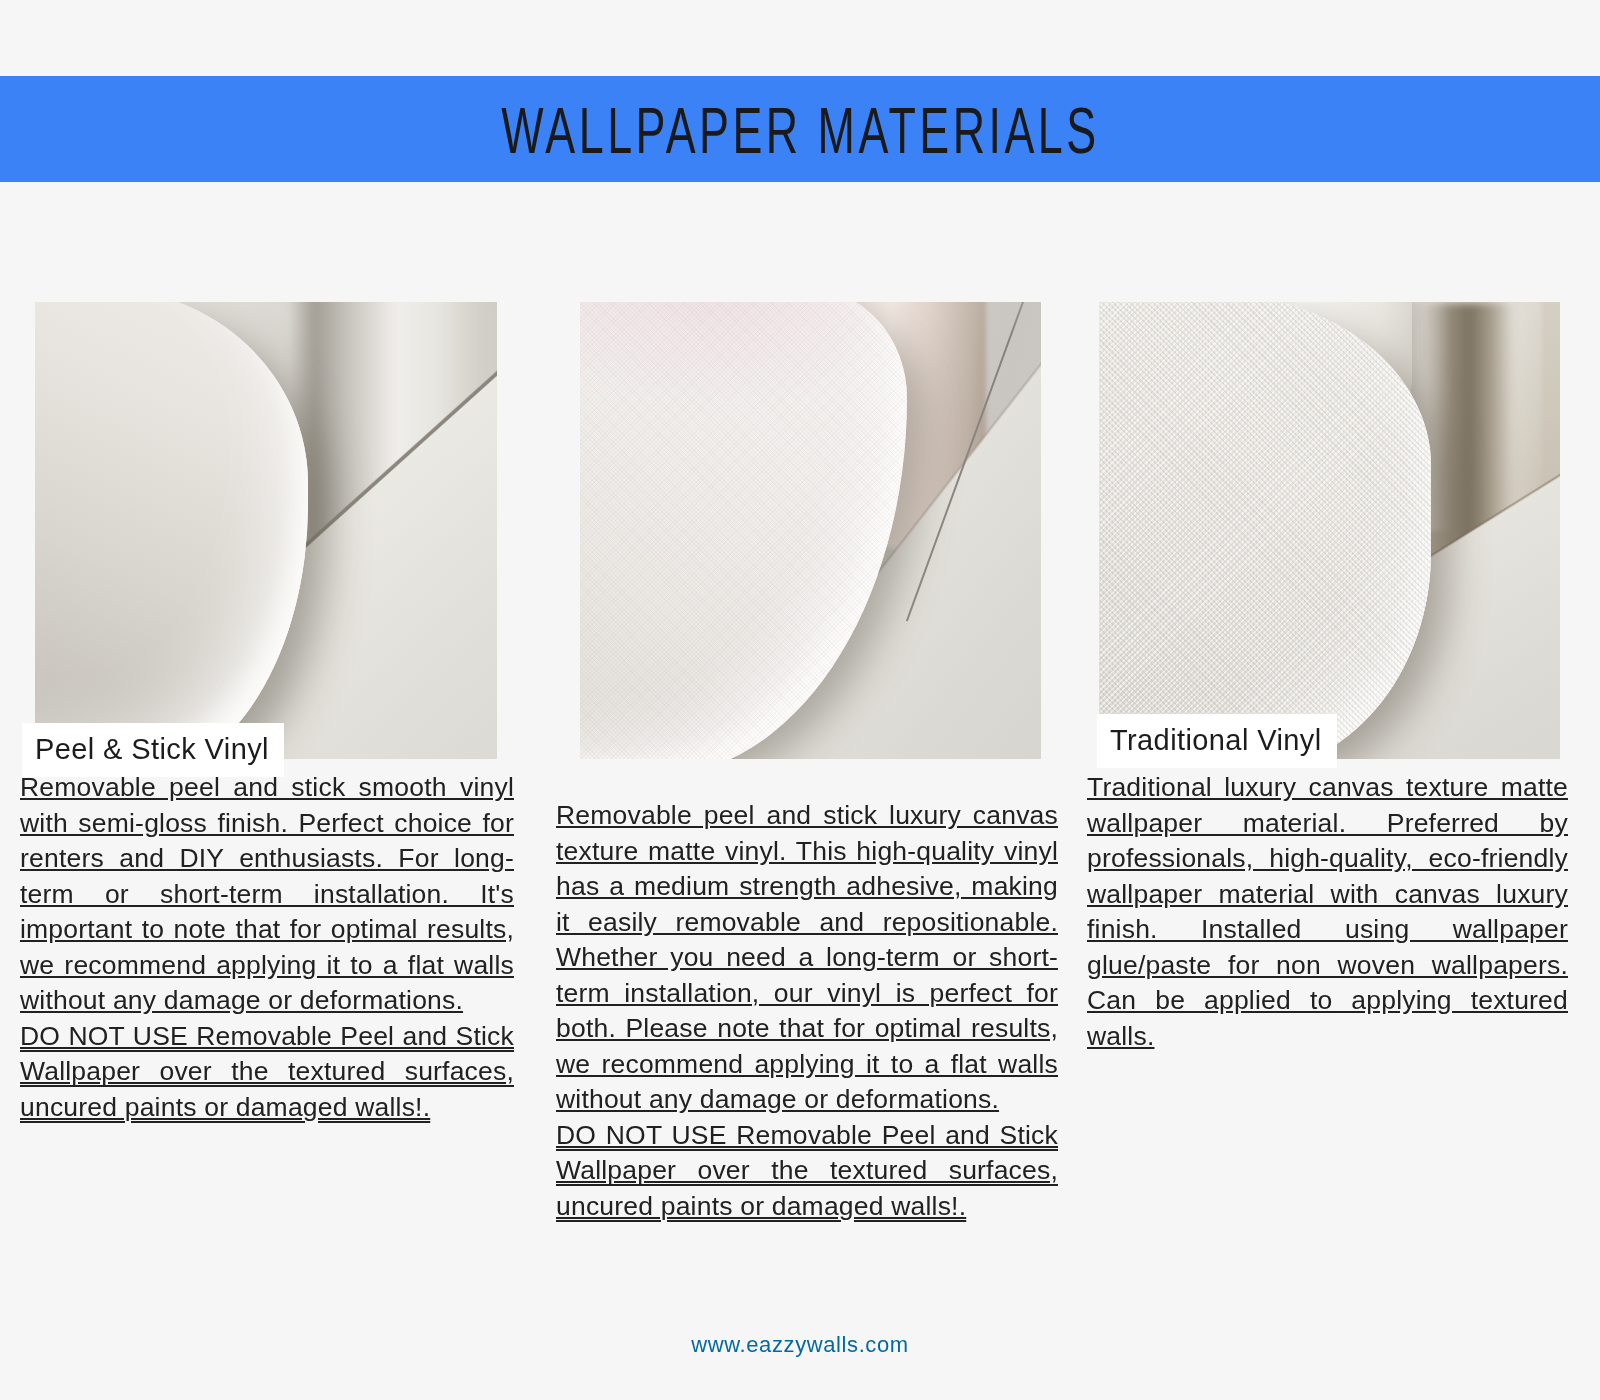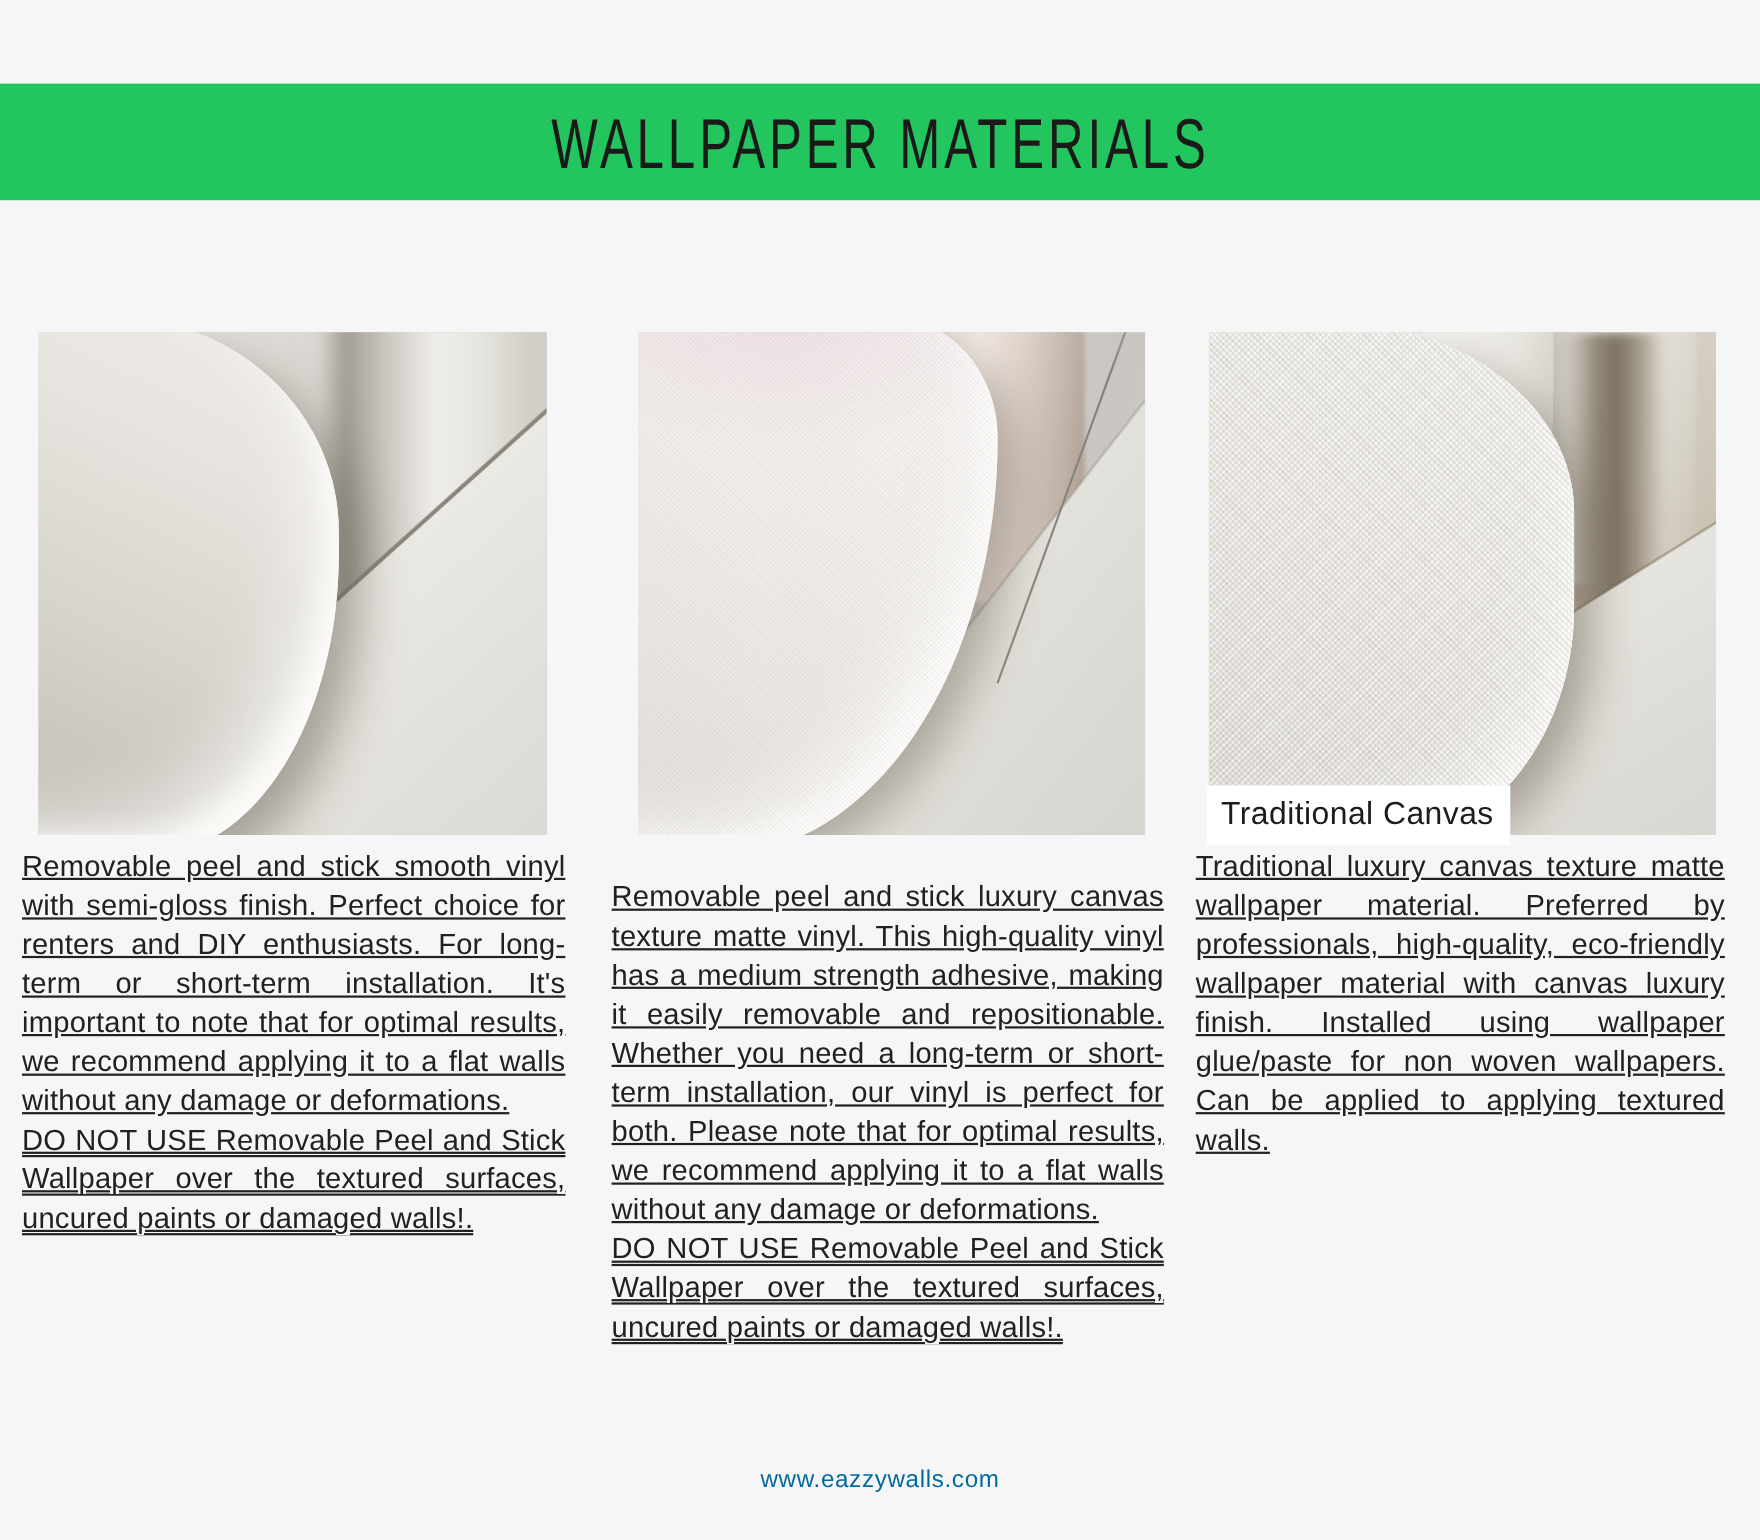--- a/index.html
+++ b/index.html
@@ -6,21 +6,21 @@
   html,body { background:#e9e9ea; }
   .page {
     position:relative; width:1600px; height:1400px;
     background:#f6f6f7; overflow:hidden; margin:0 auto;
     font-family:"Liberation Sans", sans-serif; color:#212121;
   }
 
   
   .band {
     position:absolute; left:0; top:76px; width:1600px; height:106px;
-    background:#22c55e; display:flex; align-items:center; justify-content:center;
+    background:#3b82f6; display:flex; align-items:center; justify-content:center;
   }
   .band h1 {
     font-weight:400; font-size:64px; letter-spacing:5px; color:#1a1a1a;
     transform:scaleX(.70); transform-origin:center; white-space:nowrap;
     padding-top:4px;
   }
 
   
   .photo { position:absolute; top:302px; height:457px; overflow:hidden; background:#d6d3cd; }
   .photo > div { position:absolute; }
@@ -146,21 +146,22 @@
 
   <div class="photo p3">
     <div class="wall"></div>
     <div class="toproll"></div>
     <div class="shadowcol"></div>
     <div class="table"></div>
     <div class="curl"></div>
     <div class="sheet"></div>
   </div>
 
-  <div class="mat-label l3">Traditional Canvas</div>
+  <div class="mat-label l1">Peel &amp; Stick Vinyl</div>
+  <div class="mat-label l3">Traditional Vinyl</div>
 
   <div class="col-text t1">
     <span>Removable peel and stick smooth vinyl with semi-gloss finish. Perfect choice for renters and DIY enthusiasts. For long-term or short-term installation. It's important to note that for optimal results, we recommend applying it to a flat walls without any damage or deformations.</span>
     <span class="warn">DO NOT USE Removable Peel and Stick Wallpaper over the textured surfaces, uncured paints or damaged walls!.</span>
   </div>
   <div class="col-text t2">
     <span>Removable peel and stick luxury canvas texture matte vinyl. This high-quality vinyl has a medium strength adhesive, making it easily removable and repositionable. Whether you need a long-term or short-term installation, our vinyl is perfect for both. Please note that for optimal results, we recommend applying it to a flat walls without any damage or deformations.</span>
     <span class="warn">DO NOT USE Removable Peel and Stick Wallpaper over the textured surfaces, uncured paints or damaged walls!.</span>
   </div>
   <div class="col-text t3">

